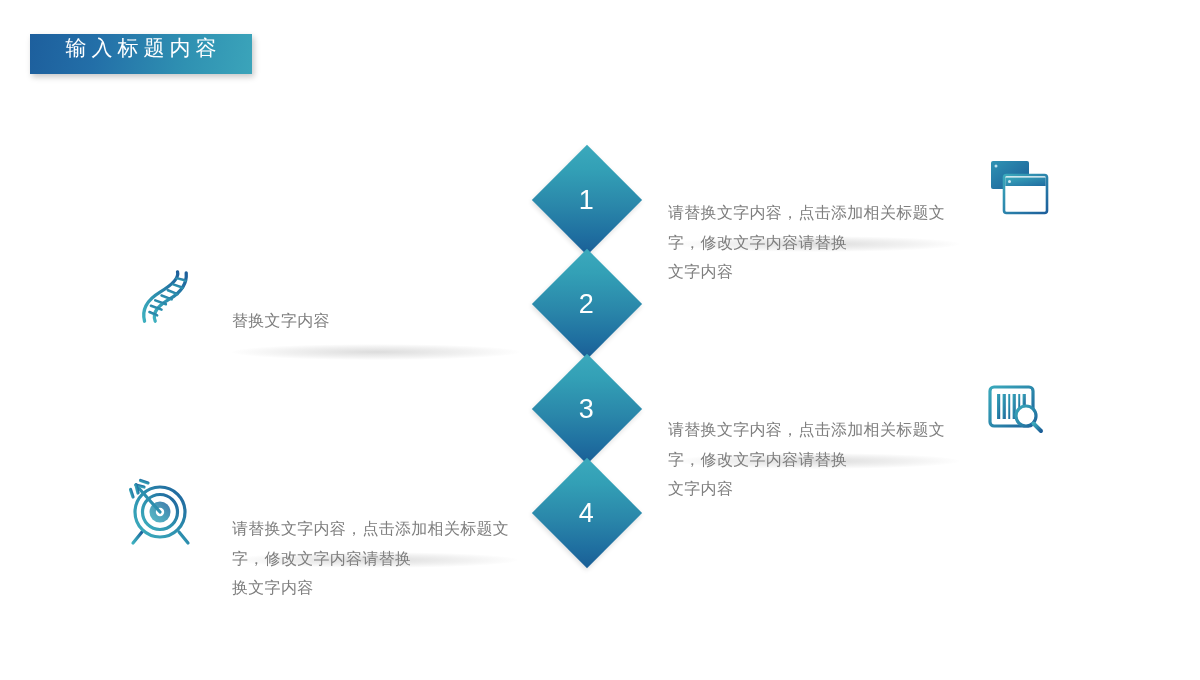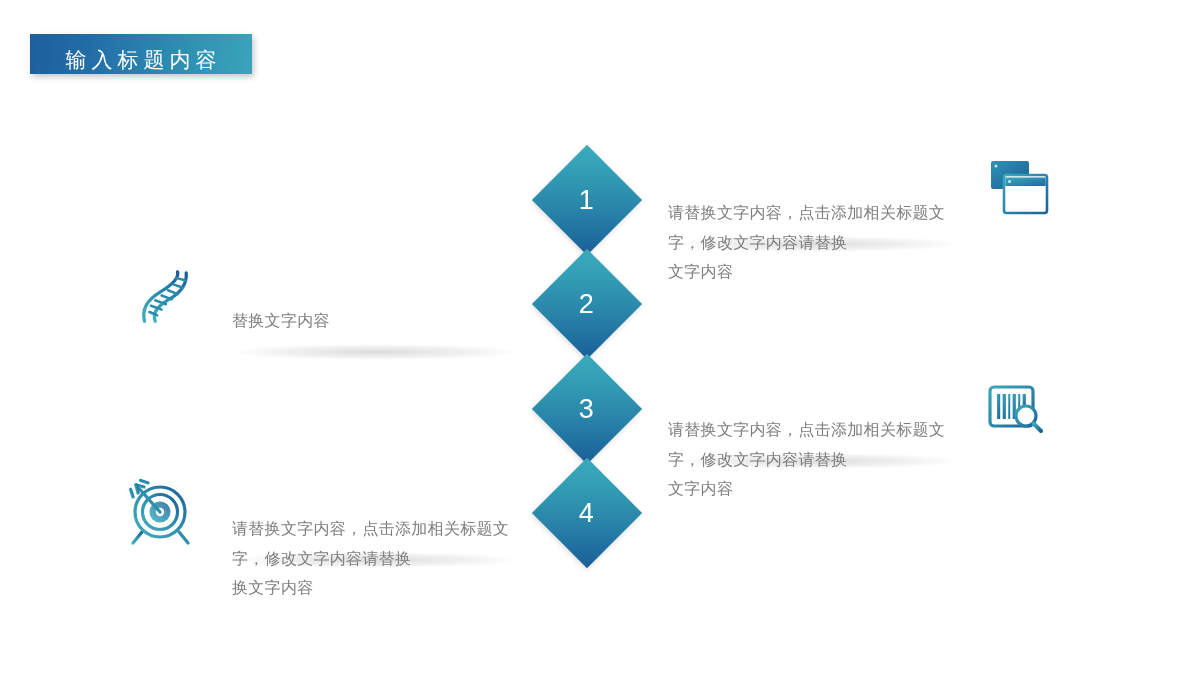--- a/index.html
+++ b/index.html
@@ -11,21 +11,21 @@
     position:relative;
   }
 
   
   #title-banner {
     position:absolute;
     left:30px; top:34px;
     width:222px; height:40px;
     background:linear-gradient(100deg,#1d5f9d 0%,#236fa8 30%,#2f91b2 70%,#3ba4ba 100%);
     box-shadow:2px 3px 6px rgba(0,0,0,0.22);
-    display:flex; align-items:flex-end; justify-content:center;
+    display:flex; align-items:flex-start; justify-content:center;
   }
   #title-banner .title-text {
     color:#ffffff;
     font-size:21px;
     letter-spacing:5px;
     font-weight:400;
     text-indent:5px;
     white-space:nowrap;
   }
 

